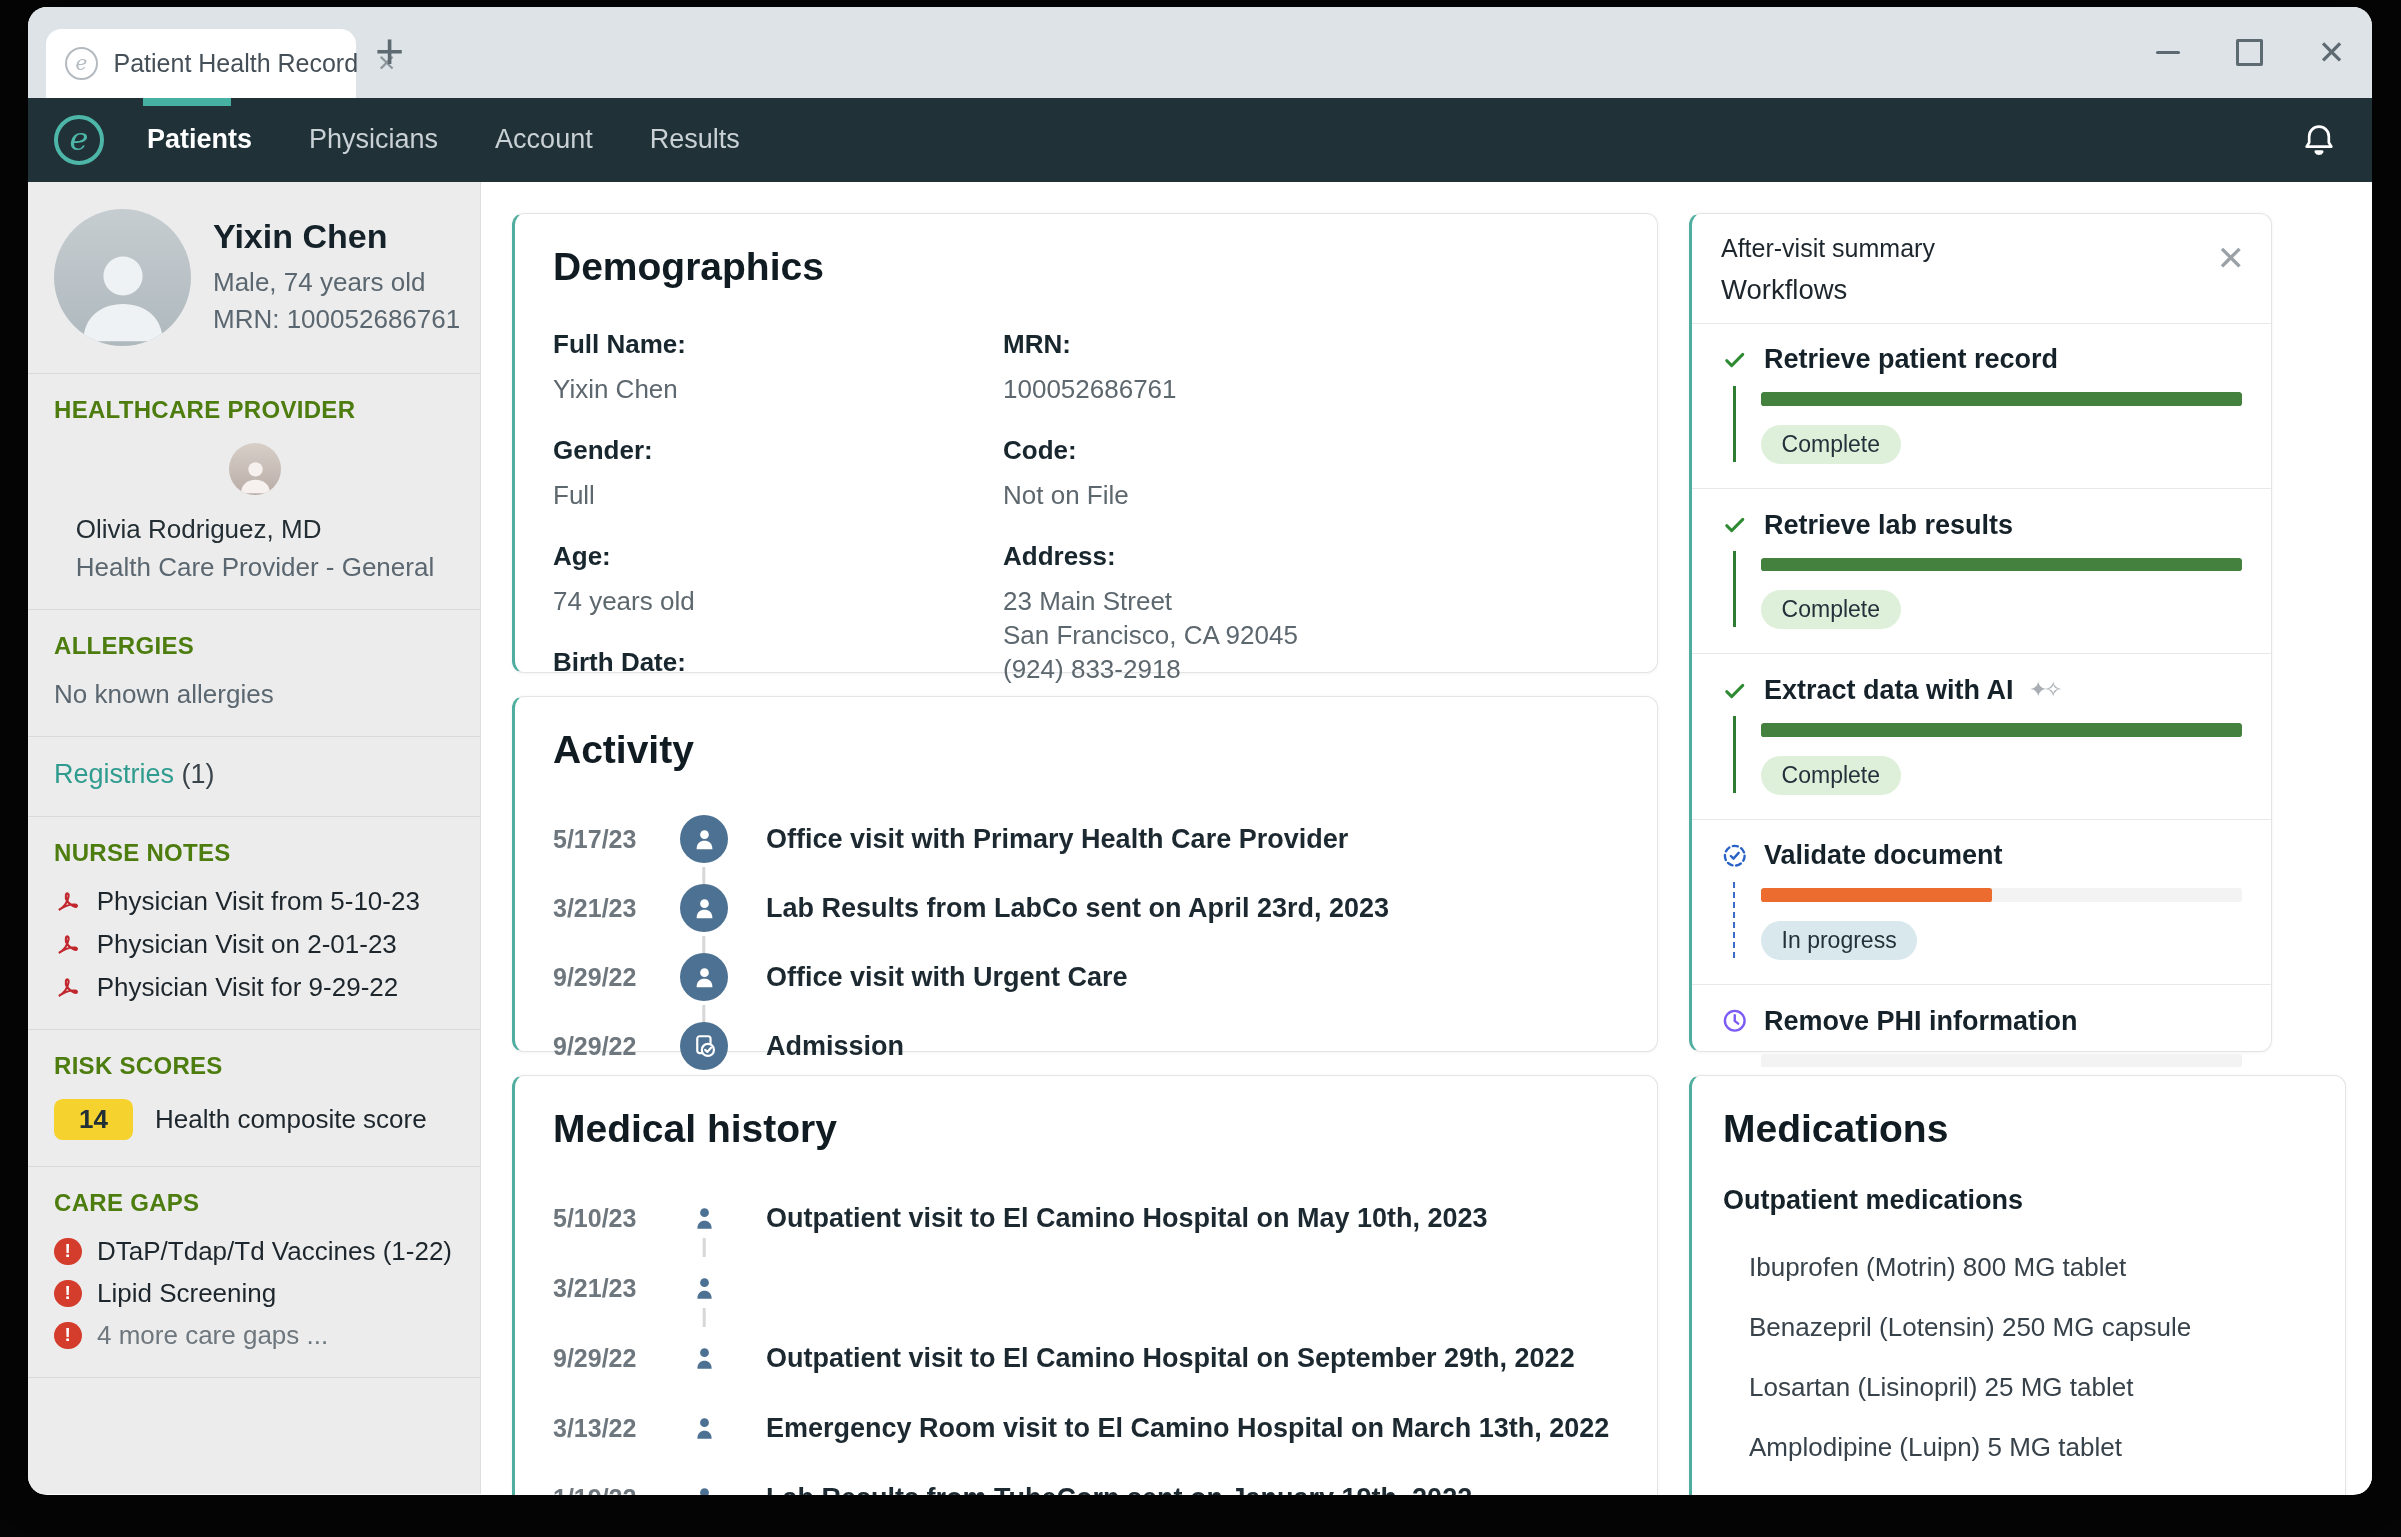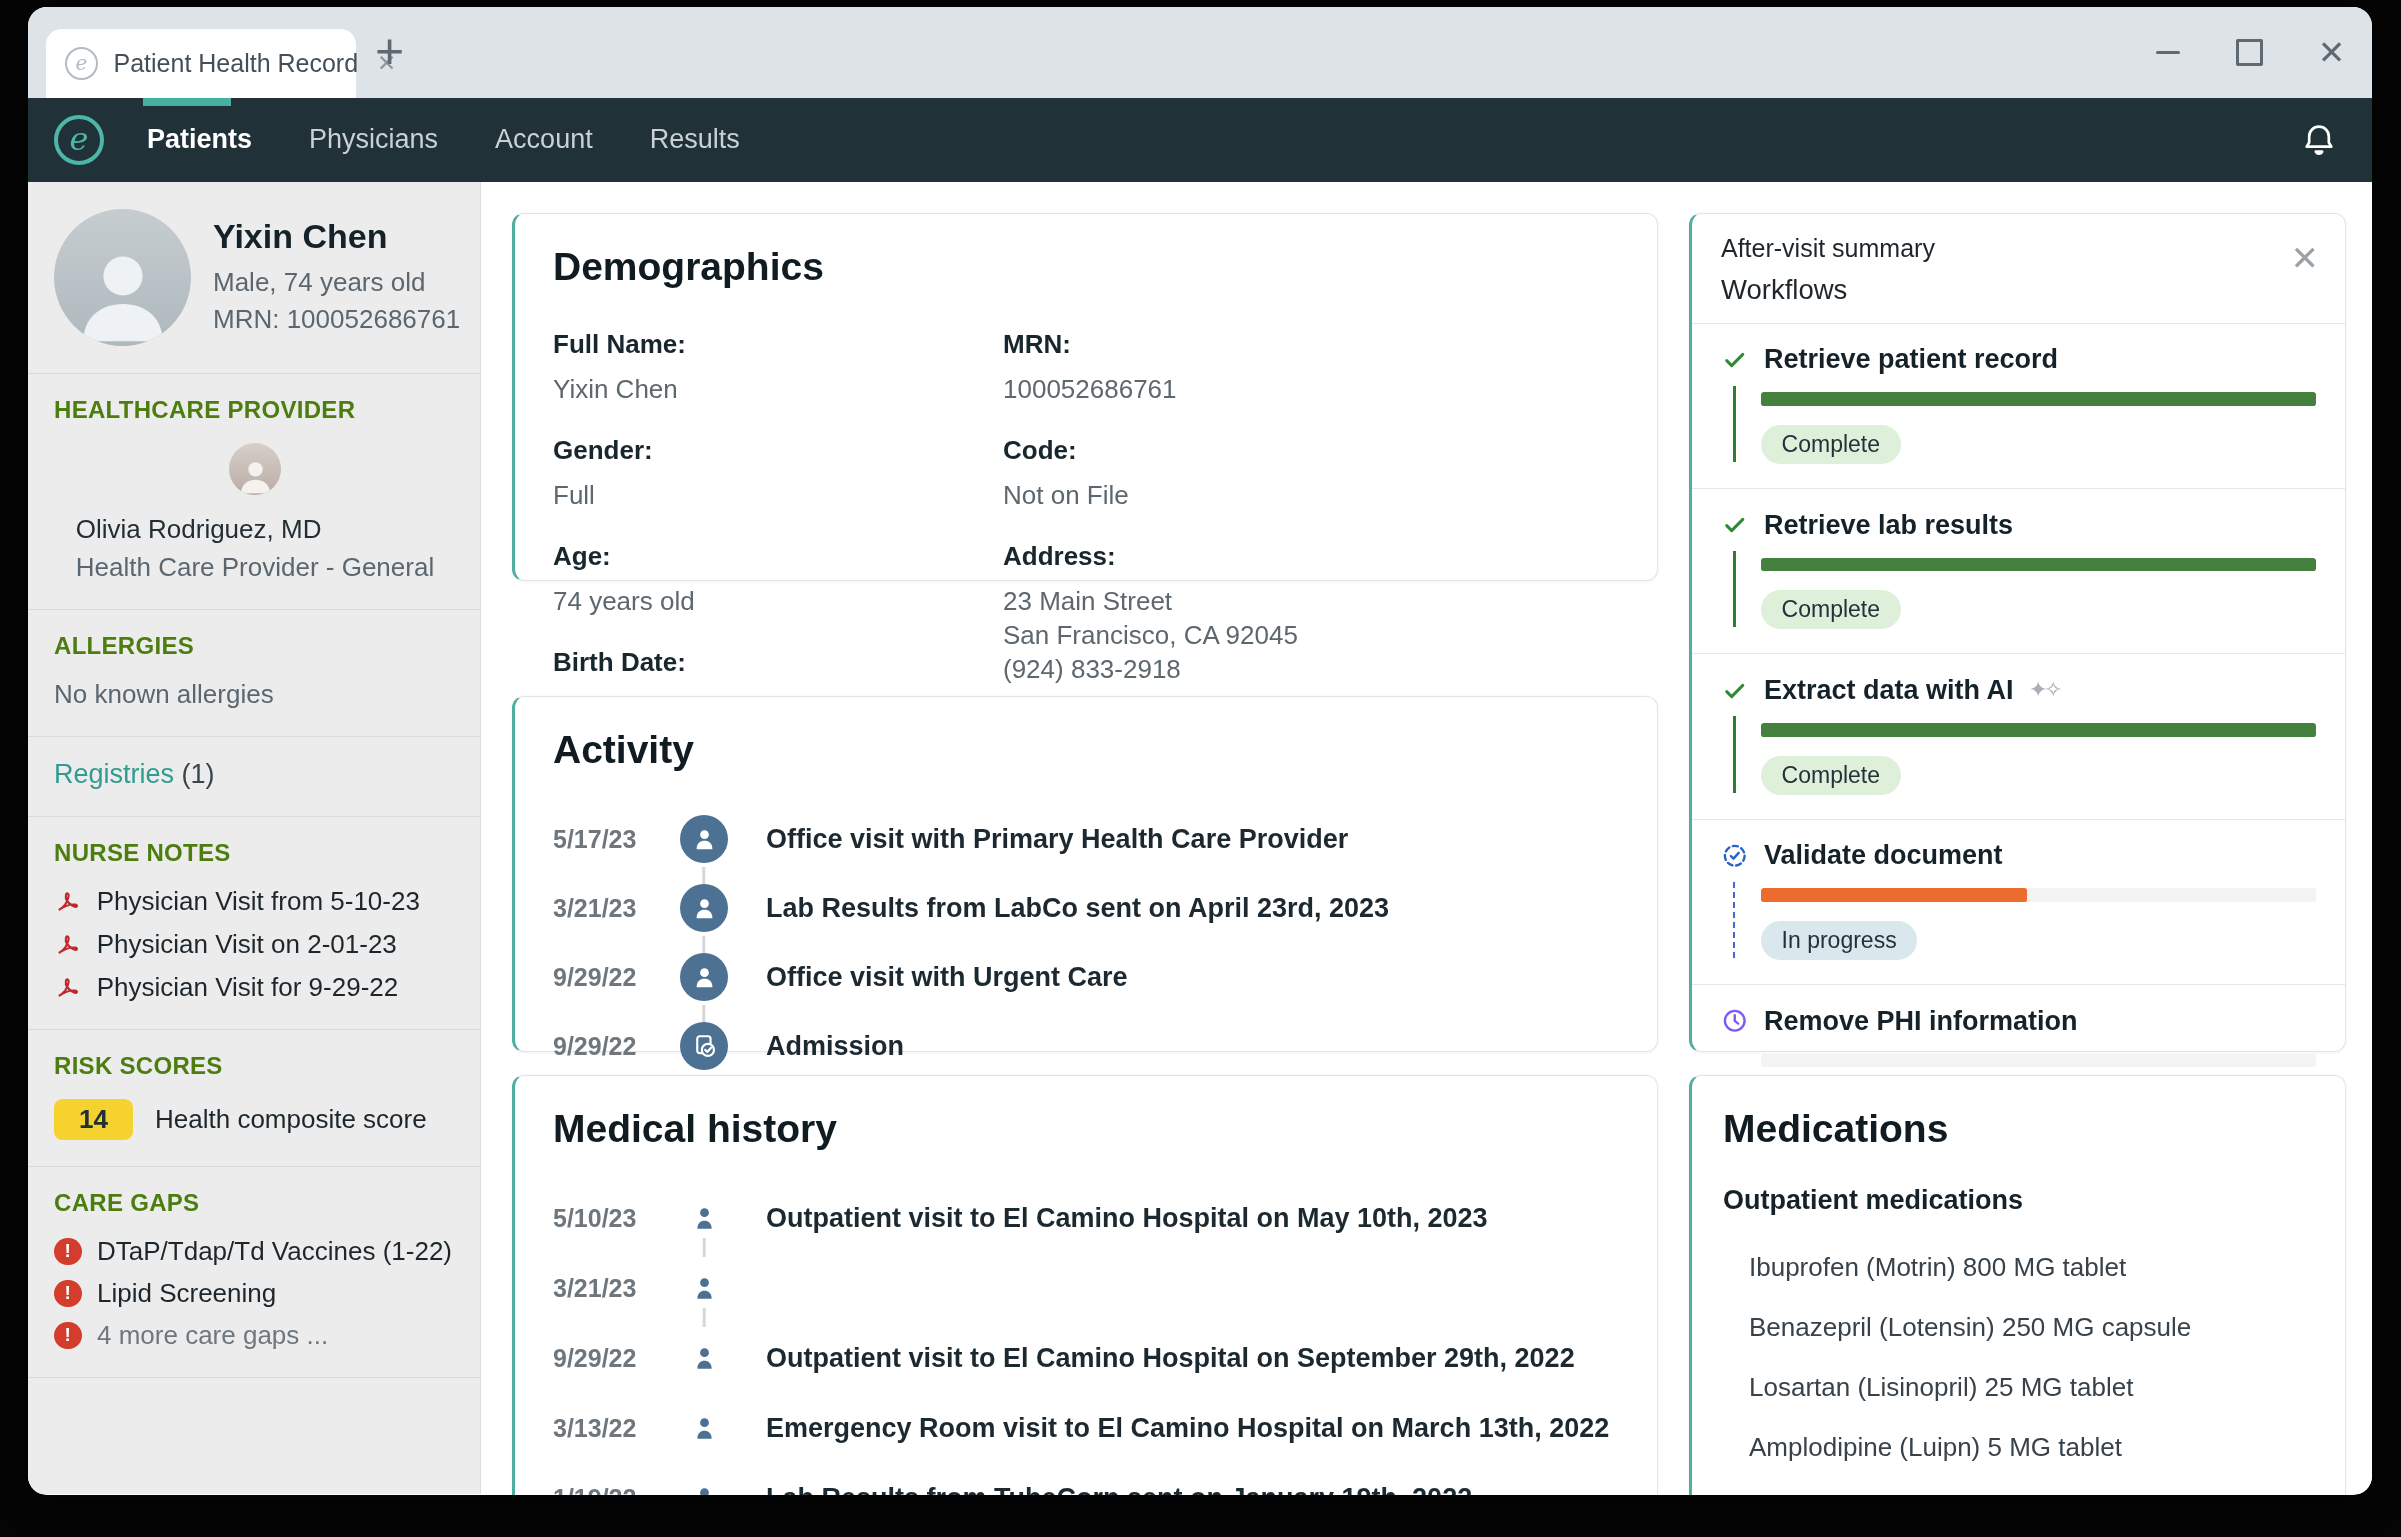--- a/index.html
+++ b/index.html
@@ -66,21 +66,21 @@
   .gap-ic{width:27.5px;height:27.5px;border-radius:50%;background:#d43c2c;color:#fff;display:flex;align-items:center;
           justify-content:center;font-size:19px;font-weight:700;flex:0 0 auto;}
   .muted{color:#6e777d;}
 
   .main{flex:1;position:relative;background:#fff;}
   .card{position:absolute;background:#fff;border:0.9px solid #e2e4e6;border-left:3.4px solid #4fae9f;
         border-radius:12px;box-sizing:border-box;box-shadow:0 0.9px 3.4px rgba(0,0,0,.05);}
   .card-title{font-size:39px;font-weight:600;color:#101b22;}
 
   
-  #demographics{left:31px;top:31px;width:1146px;height:368px;padding:31px 26px 0 38px;}
+  #demographics{left:31px;top:31px;width:1146px;height:460px;padding:31px 26px 0 38px;}
   .dg-grid{margin-top:40px;display:grid;grid-template-columns:450px 1fr;}
   .field{margin-bottom:29px;}
   .f-label{font-size:26px;font-weight:700;color:#18262e;margin-bottom:12px;}
   .f-value{font-size:26px;color:#5d676e;line-height:34px;}
   .prelines{white-space:pre-line;}
 
   
   #activity{left:31px;top:514px;width:1146px;height:356px;padding:31px 26px 0 38px;}
   #medhist{left:31px;top:893px;width:1146px;height:601px;padding:31px 26px 0 38px;}
   .tl{margin-top:33px;}
@@ -90,21 +90,21 @@
   .tl-iconwrap{width:48px;height:48px;margin-left:24px;position:relative;flex:0 0 auto;
                display:flex;align-items:center;justify-content:center;}
   .tl-circle{width:48px;height:48px;border-radius:50%;background:#4d7192;display:flex;align-items:center;justify-content:center;}
   .tl-circle svg{width:29px;height:29px;}
   .tl-person-sm svg{width:31px;height:31px;}
   .connect::after{content:'';position:absolute;left:50%;transform:translateX(-50%);top:52px;width:3.4px;height:20.6px;background:#d7d7d7;}
   .connect-sm::after{content:'';position:absolute;left:50%;transform:translateX(-50%);top:43px;width:2.6px;height:19px;background:#d7d7d7;}
   .tl-text{margin-left:38px;font-size:27px;color:#1d2930;}
 
   
-  #workflows{left:1208px;top:31px;width:657px;height:839px;display:flex;flex-direction:column;padding:0;}
+  #workflows{left:1208px;top:31px;width:583px;height:839px;display:flex;flex-direction:column;padding:0;}
   .wf-header{padding:20.6px 26px 17px 29px;border-bottom:0.9px solid #e8e8e8;display:flex;align-items:flex-start;}
   .wf-t1{font-size:25px;color:#1d262c;margin-bottom:10.3px;}
   .wf-t2{font-size:27.5px;color:#1d262c;}
   .wf-close{margin-left:auto;font-size:34px;color:#9aa2a8;line-height:34px;padding-top:6.9px;}
   .wf-step{position:relative;padding:20.6px 29px 24px 29px;border-bottom:0.9px solid #e8e8e8;}
   .step-head{display:flex;align-items:center;gap:15.5px;font-size:27px;font-weight:700;color:#16222a;}
   .step-ic{width:27.5px;height:27.5px;flex:0 0 auto;}
   .sparkle{color:#a8aeb4;font-size:22px;font-weight:400;letter-spacing:-3.4px;}
   .step-bar{margin:17px 0 0 40px;height:13.7px;background:#f3f3f3;border-radius:2.6px;overflow:hidden;}
   .step-fill{height:100%;border-radius:2.6px;}

